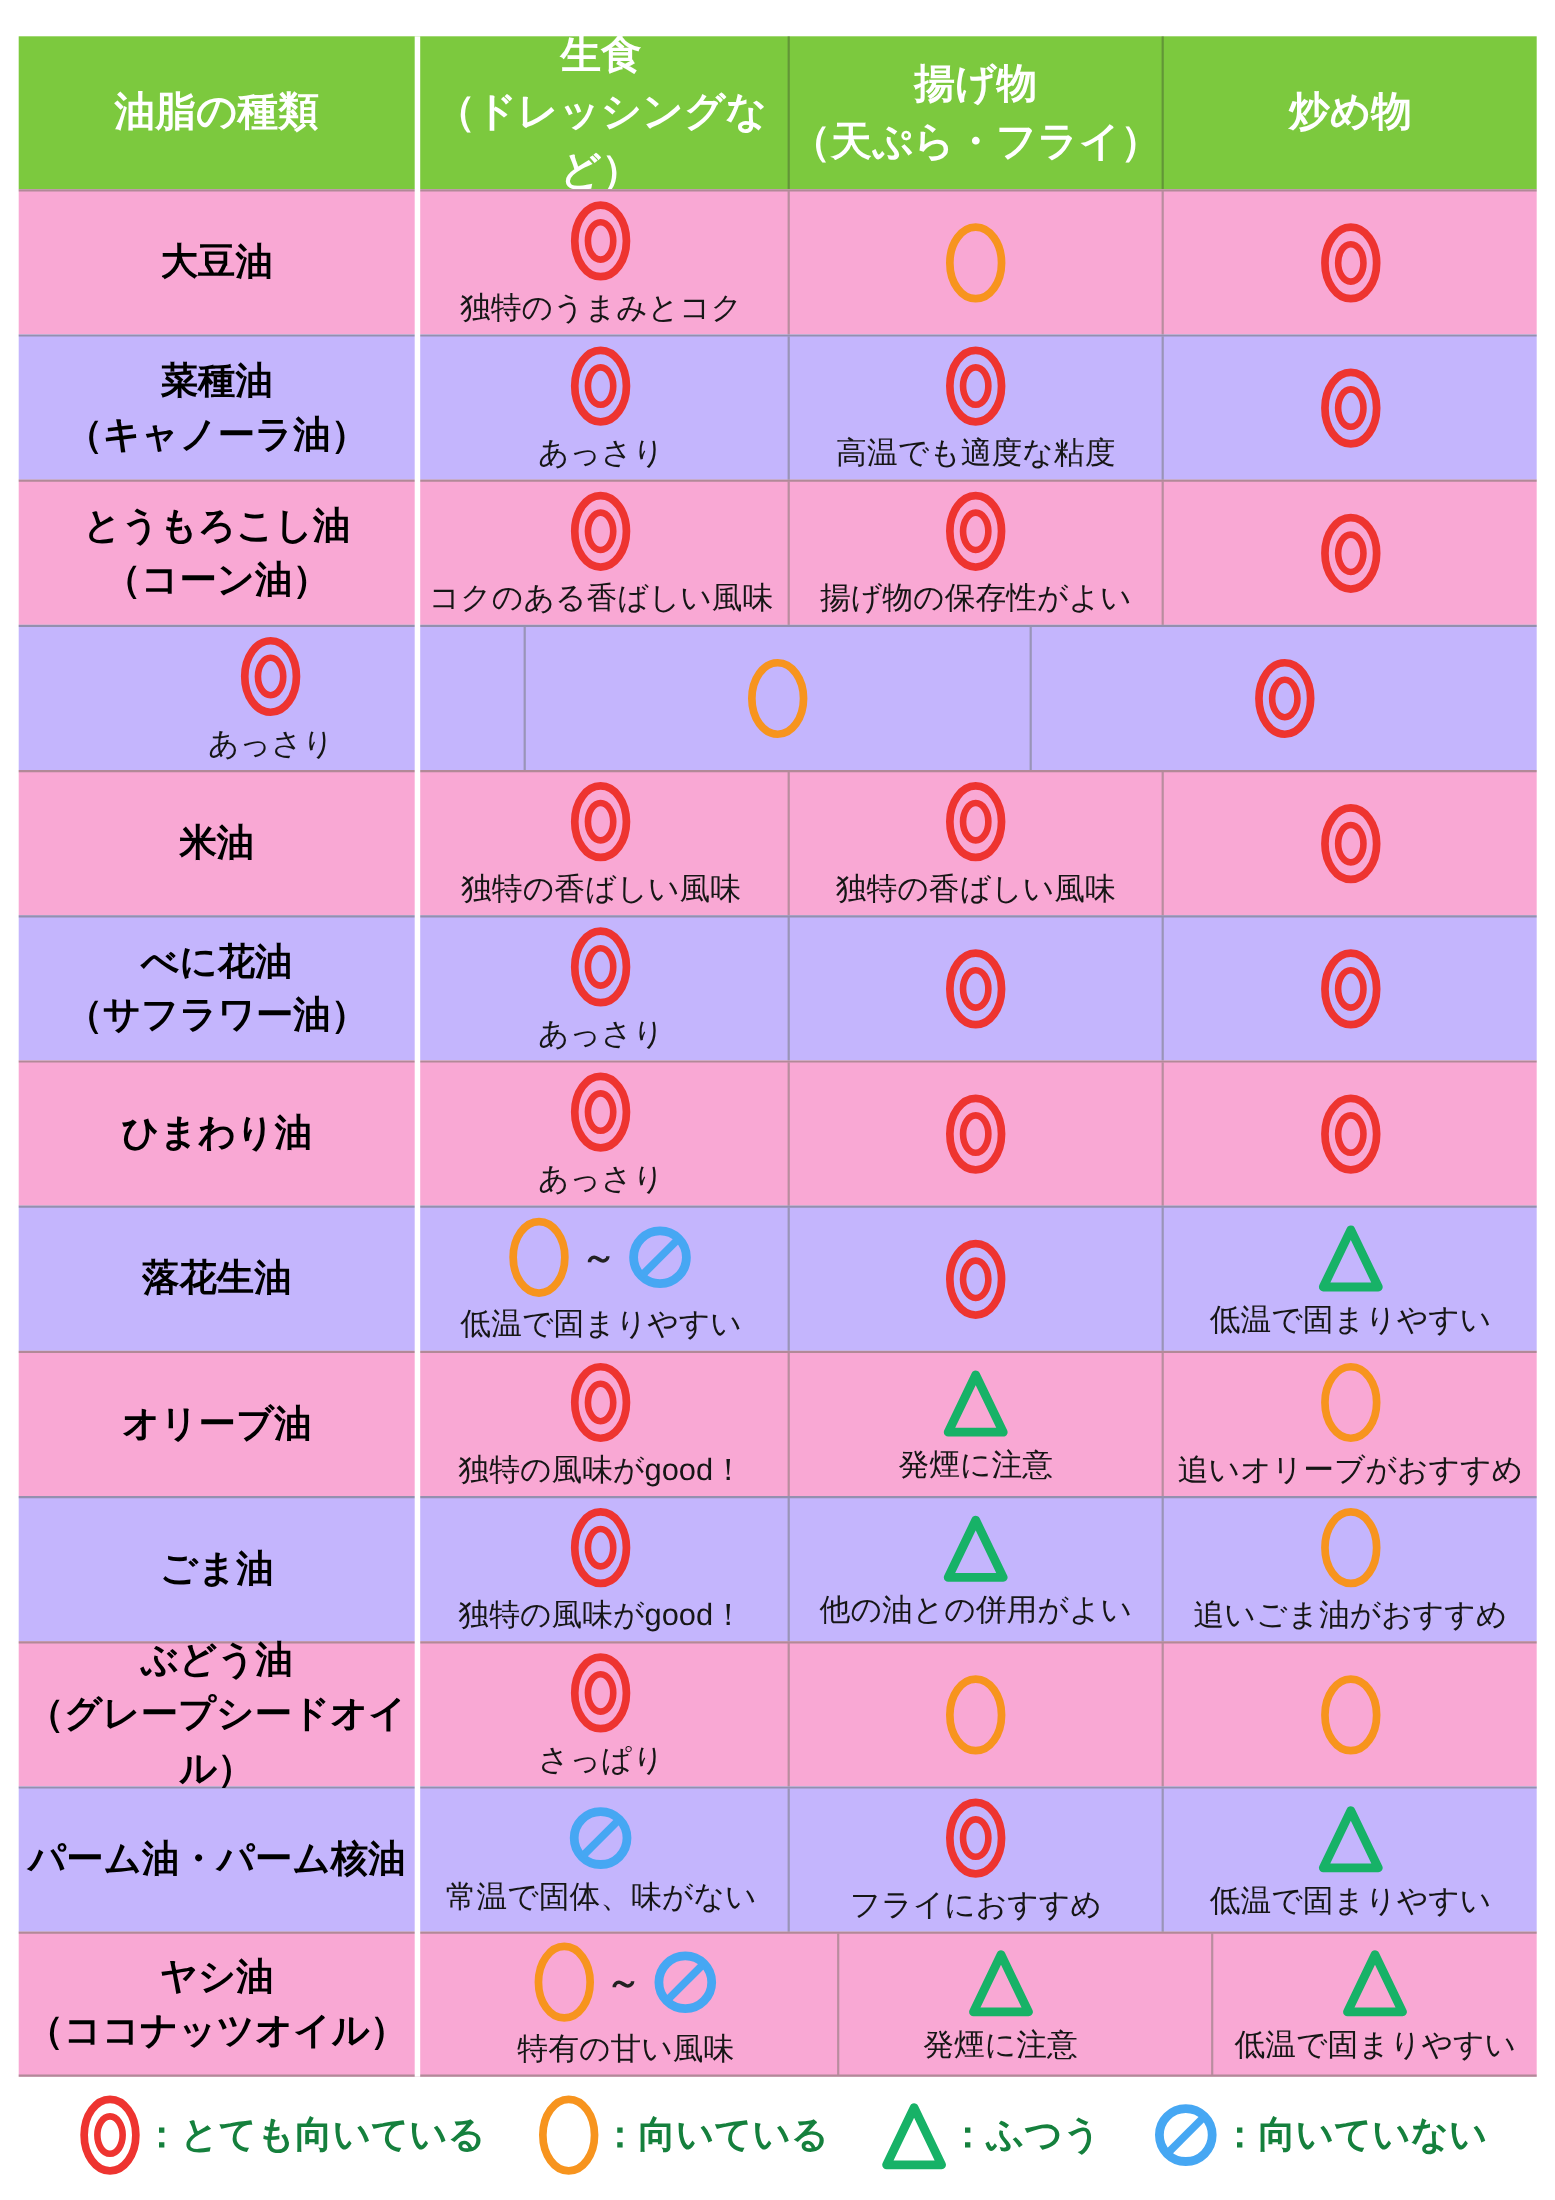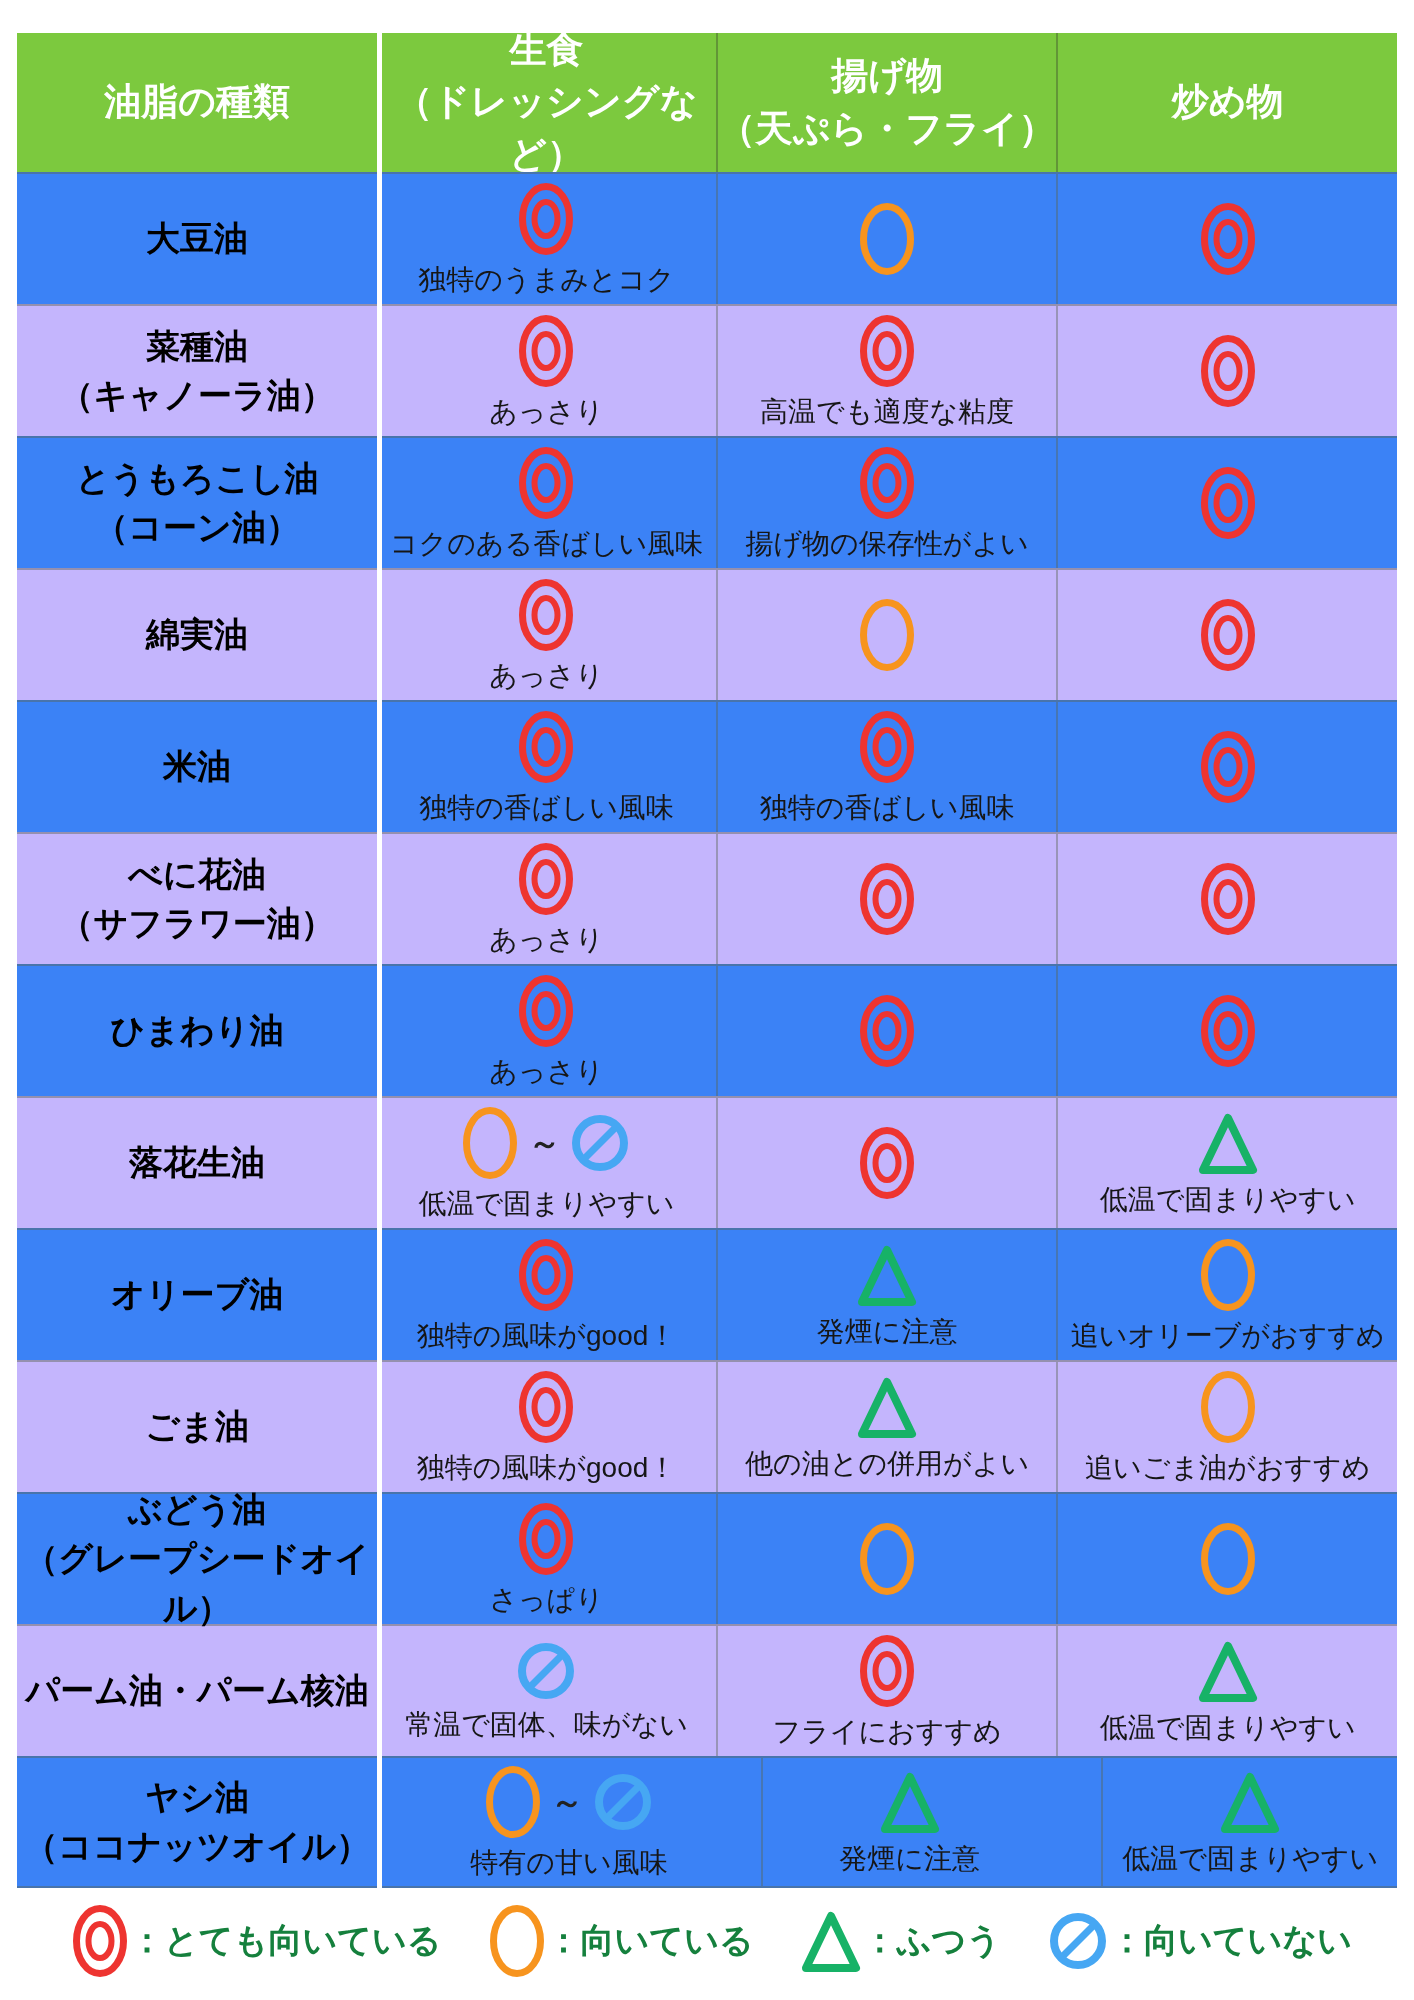--- a/index.html
+++ b/index.html
@@ -22,21 +22,21 @@
   }
   .hcell {
     display:flex; align-items:center; justify-content:center;
     color:#ffffff; font-weight:bold; font-size:37px; line-height:1.42;
     text-align:center; white-space:pre-line;
   }
   .row {
     display:flex; height:132px; border-top:2px solid rgba(90,100,80,0.45);
   }
   .row:last-of-type { border-bottom:2px solid rgba(90,100,80,0.45);gap:45px; }
-  .row.dark  { background:#3b82f6; }
+  .row.dark  { background:#f9a8d4; }
   .row.light { background:#c4b5fd; }
   .cname {
     flex:0 0 26.1%; display:flex; align-items:center; justify-content:center;
     font-weight:bold; font-size:34px; color:#000; line-height:1.45;
     text-align:center; white-space:pre-line;
   }
   .hcell.c1 { flex:0 0 26.1%; }
   .hcell.c2, .hcell.c3, .hcell.c4,
   .symcell { flex:1 1 0; }
   .hcell.c3, .hcell.c4 { border-left:2px solid rgba(60,75,45,0.40); }
@@ -173,21 +173,20 @@
                 <svg width="56" height="74" viewBox="0 0 56 74">
                   <ellipse cx="28" cy="37" rx="23.5" ry="32.5" fill="none" stroke="#ee3430" stroke-width="7"></ellipse>
                   <ellipse cx="28" cy="37" rx="11.5" ry="17" fill="none" stroke="#ee3430" stroke-width="6"></ellipse>
                 </svg>
               </span>
             </div>
     </div>
   </div>
 
   <div class="row light">
-    <div class="cname">綿実油</div>
     <div class="symcell c2">
       <div class="symrow">
               <span class="sym">
                 <svg width="56" height="74" viewBox="0 0 56 74">
                   <ellipse cx="28" cy="37" rx="23.5" ry="32.5" fill="none" stroke="#ee3430" stroke-width="7"></ellipse>
                   <ellipse cx="28" cy="37" rx="11.5" ry="17" fill="none" stroke="#ee3430" stroke-width="6"></ellipse>
                 </svg>
               </span>
             </div>
             <div class="note">あっさり</div>

